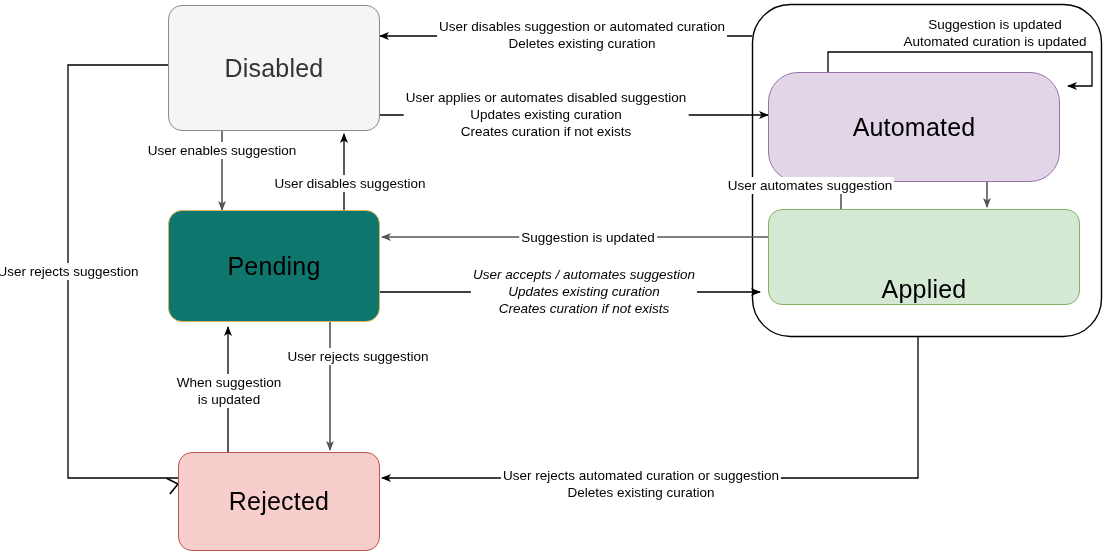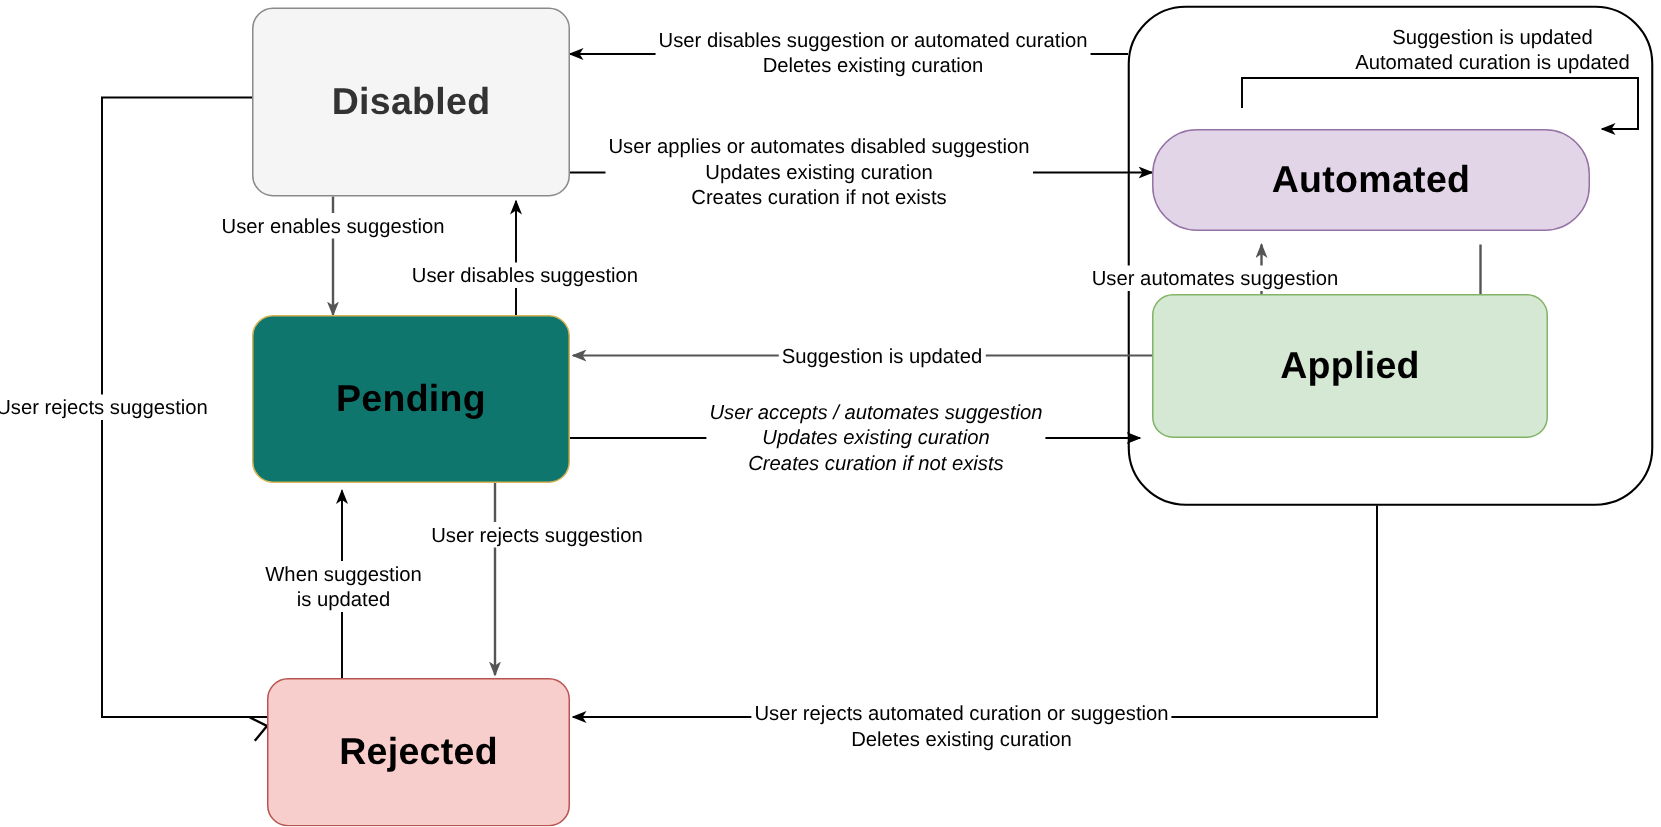--- a/index.html
+++ b/index.html
@@ -24,21 +24,21 @@
     width: 1107px;
     height: 551px;
   }
   .node {
     position: absolute;
     box-sizing: border-box;
     border-radius: 14px;
     display: flex;
     align-items: center;
     justify-content: center;
-    font-weight: bold;
+    font-weight: normal;
     font-size: 25px;
     letter-spacing: 0.2px;
   }
   .node-disabled {
     background: #f5f5f5;
     border: 1.4px solid #8a8a8a;
     color: #333333;
   }
   .node-pending {
     background: #0f766e;
@@ -125,25 +125,25 @@
   </div>
 
   <div class="node node-pending" style="left:168px; top:210px; width:212px; height:112px;">
     <span>Pending</span>
   </div>
 
   <div class="node node-rejected" style="left:178px; top:452px; width:202px; height:99px;">
     <span>Rejected</span>
   </div>
 
-  <div class="node node-automated" style="left:768px; top:86px; width:292px; height:68px;border-radius:30px;">
+  <div class="node node-automated" style="left:768px; top:72px; width:292px; height:110px;border-radius:30px;">
     <span>Automated</span>
   </div>
 
-  <div class="node node-applied" style="left:768px; top:196px; width:264px; height:96px;">
+  <div class="node node-applied" style="left:768px; top:209px; width:312px; height:96px;align-items:flex-end;">
     <span>Applied</span>
   </div>
 
   <div class="lbl ctr" style="left:582px; top:18px;">
     <div>User disables suggestion or automated curation</div>
     <div>Deletes existing curation</div>
   </div>
 
   <div class="lbl ctr" style="left:546px; top:89px;">
     <div>User applies or automates disabled suggestion</div>

